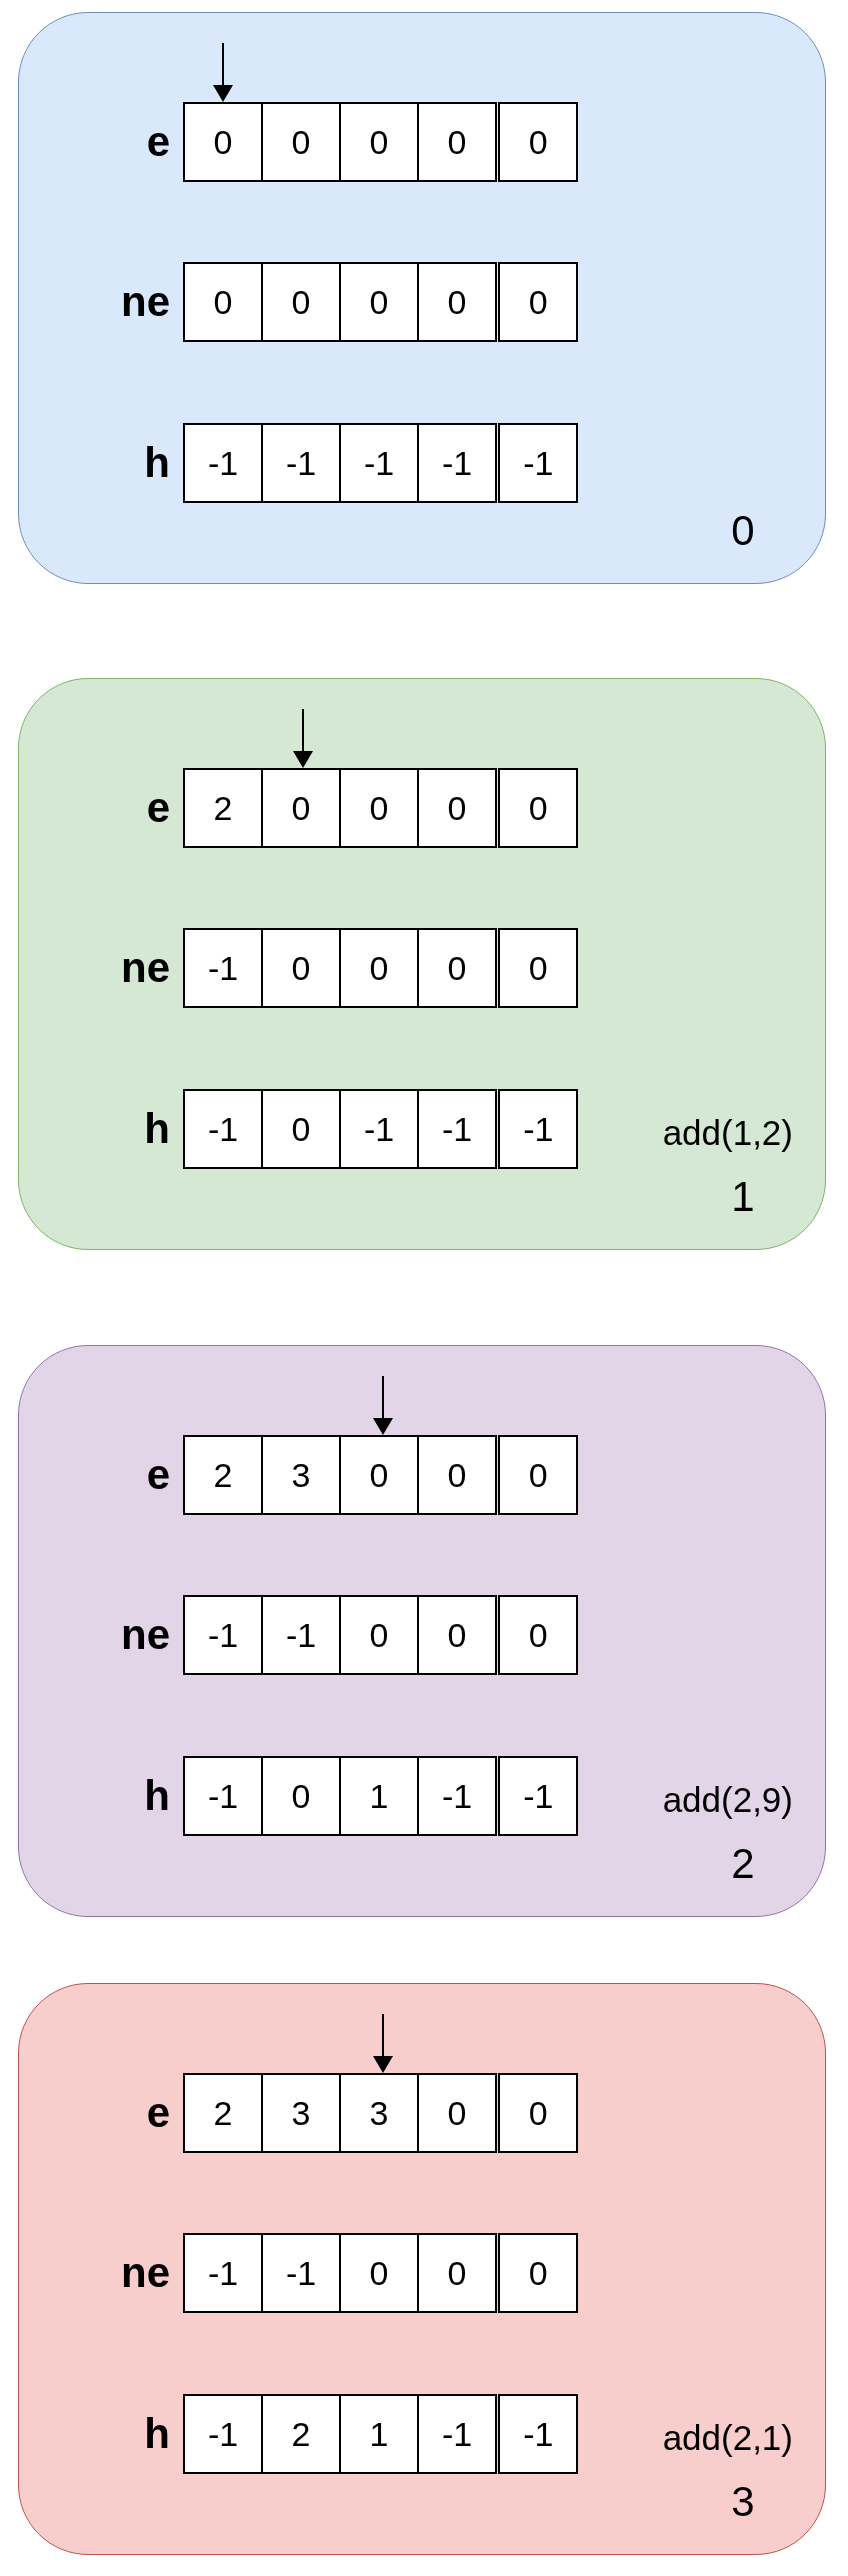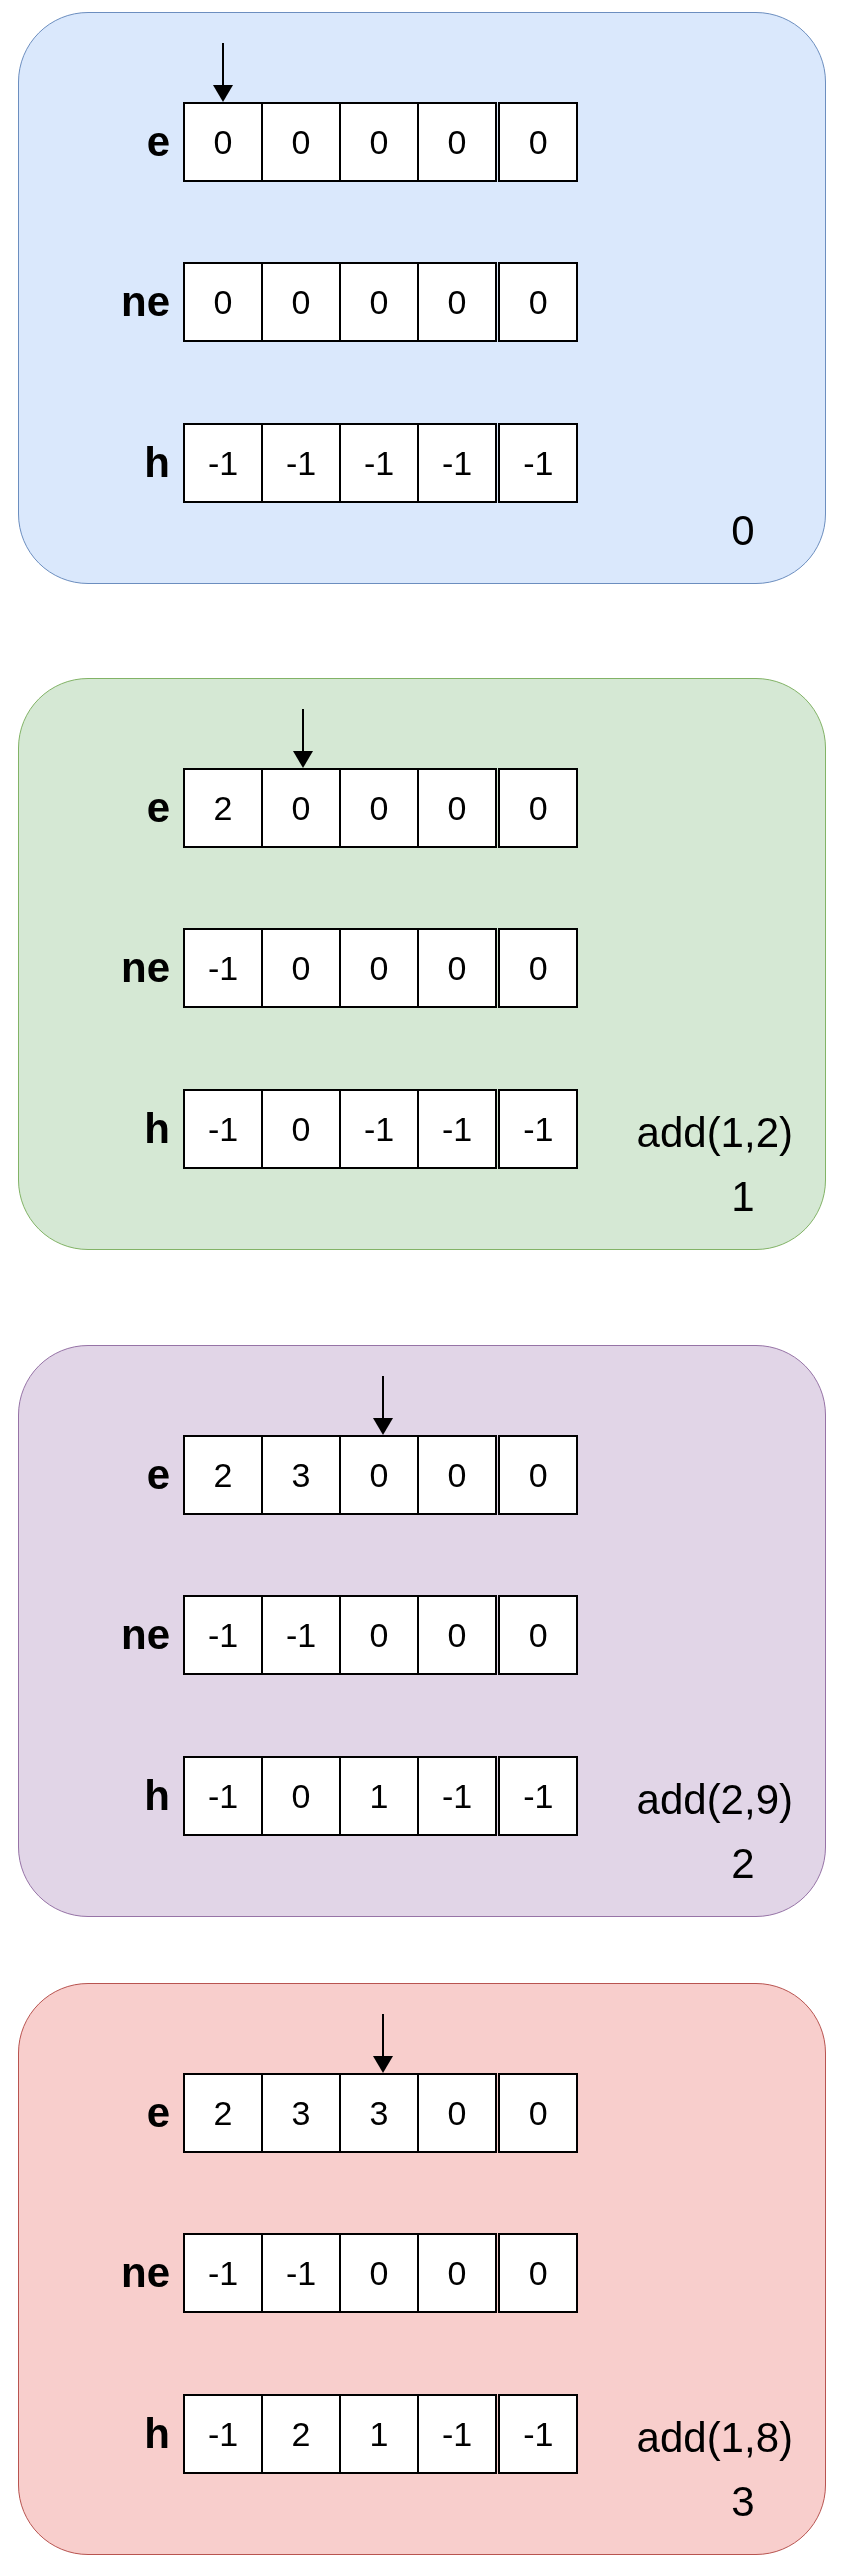--- a/index.html
+++ b/index.html
@@ -83,21 +83,21 @@
     border-left:10.7px solid transparent;
     border-right:10.7px solid transparent;
     border-top:17.4px solid #000;
   }
   .op-label{
     position:absolute;
     right:32px;
     top:430px;
     height:48px;
     line-height:48px;
-    font-size:42px;
+    font-size:35px;
     text-align:center;
     white-space:nowrap;
   }
   .step-label{
     position:absolute;
     left:677px;
     width:94px;
     top:494px;
     height:48px;
     line-height:48px;
@@ -260,17 +260,17 @@
     <div class="row-label">h</div>
     <div class="cells">
             <div class="cell">-1</div>
             <div class="cell">2</div>
             <div class="cell">1</div>
             <div class="cell">-1</div>
             <div class="cell cell-sep">-1</div>
           </div>
   </div>
       </div>
-    <div class="op-label">add(1,8)</div>
+    <div class="op-label">add(2,1)</div>
     <div class="step-label">3</div>
   </div>
   </div>
 
 
 </body></html>

